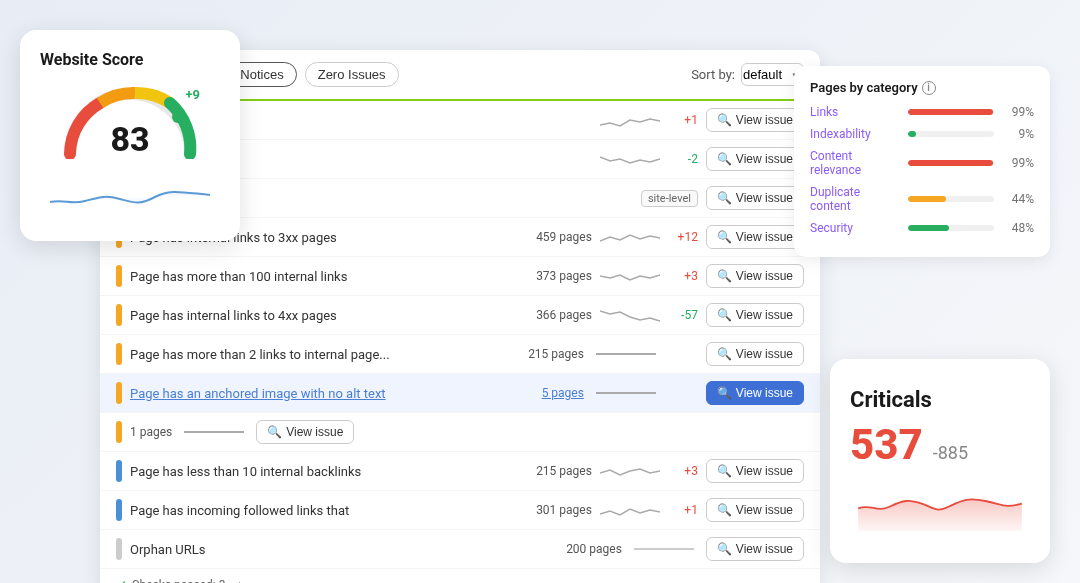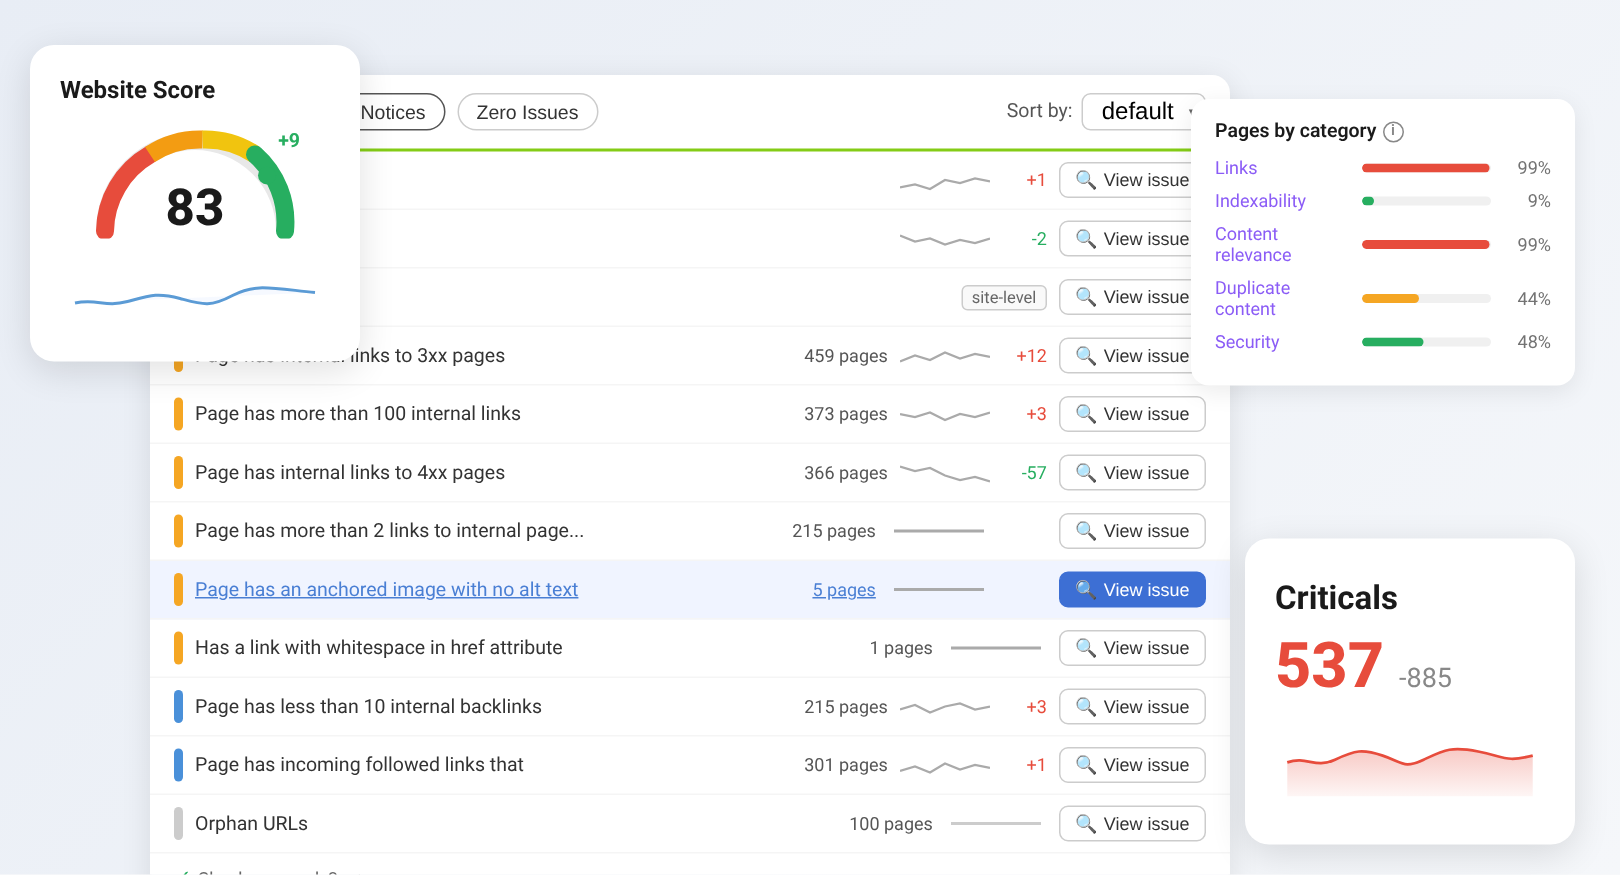--- a/index.html
+++ b/index.html
@@ -58,26 +58,25 @@
       display: flex;
       align-items: center;
       gap: 6px;
       font-size: 13px;
       color: #555;
     }
 
     .sort-select {
       border: 1px solid #ccc;
       border-radius: 6px;
-      padding: 3px 20px 3px 12px;
-      font-size: 16px;
+      padding: 3px 20px 3px 1px;
+      font-size: 13px;
       background: #fff;
       appearance: none;
       cursor: pointer;
-      text-align: center;
     }
 
     .sort-wrapper {
       position: relative;
     }
 
     .sort-wrapper::after {
       content: '▾';
       position: absolute;
       right: 6px;
@@ -451,21 +450,20 @@
       <span style="width:60px;flex-shrink:0;border-bottom:2px solid #aaa;margin:0 4px;"></span>
       <span class="delta"></span>
       <button class="view-issue-btn primary">
         <span>🔍</span>
         <span>View issue</span>
       </button>
     </div>
 
     <div class="issue-row">
       <div class="indicator orange"></div>
-      <span class="issue-text">Has a link with whitespace in href attribute</span>
       <span class="pages-count">1 pages</span>
       <span style="width:60px;flex-shrink:0;border-bottom:2px solid #aaa;margin:0 4px;"></span>
       <button class="view-issue-btn">
         <span>🔍</span>
         <span>View issue</span>
       </button>
     </div>
 
     <div class="issue-row">
       <div class="indicator blue"></div>
@@ -491,21 +489,21 @@
       <span class="delta pos">+1</span>
       <button class="view-issue-btn">
         <span>🔍</span>
         <span>View issue</span>
       </button>
     </div>
 
     <div class="issue-row">
       <div class="indicator gray"></div>
       <span class="issue-text">Orphan URLs</span>
-      <span class="pages-count">100 pages</span>
+      <span class="pages-count">200 pages</span>
       <span style="width:60px;flex-shrink:0;border-bottom:2px solid #ccc;margin:0 4px;"></span>
       <button class="view-issue-btn">
         <span>🔍</span>
         <span>View issue</span>
       </button>
     </div>
 
     <div class="checks-passed">
       <span style="color:#27ae60;font-size:14px;">✓</span>
       <span>Checks passed: 3</span>

